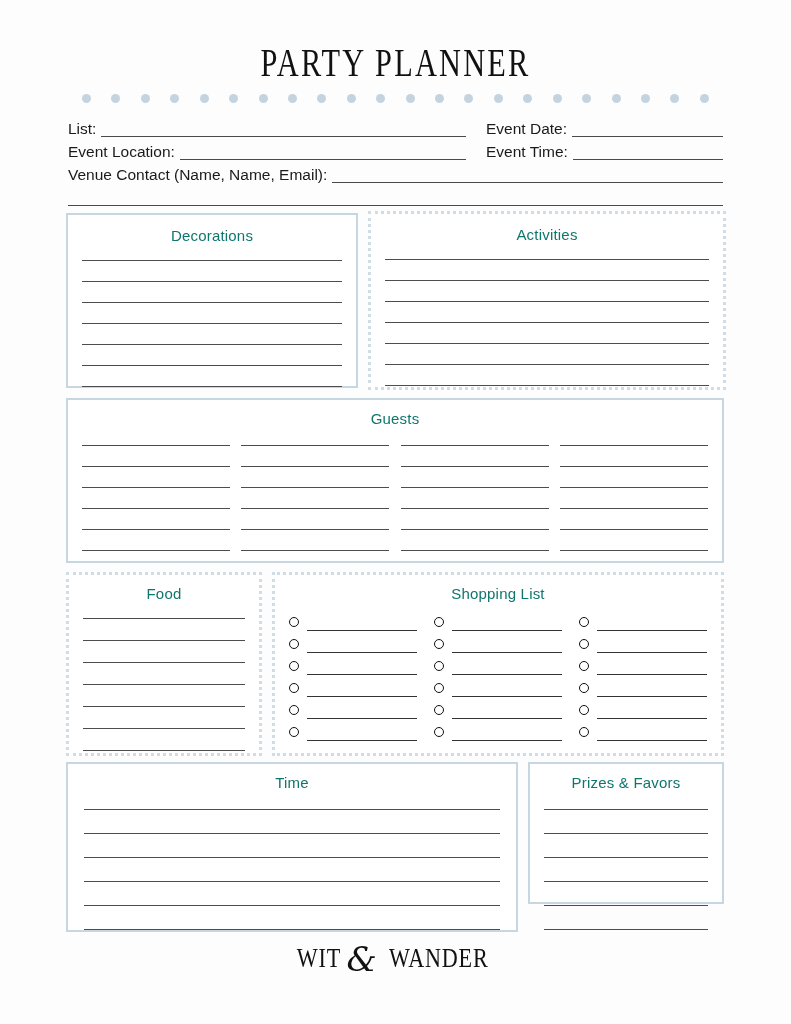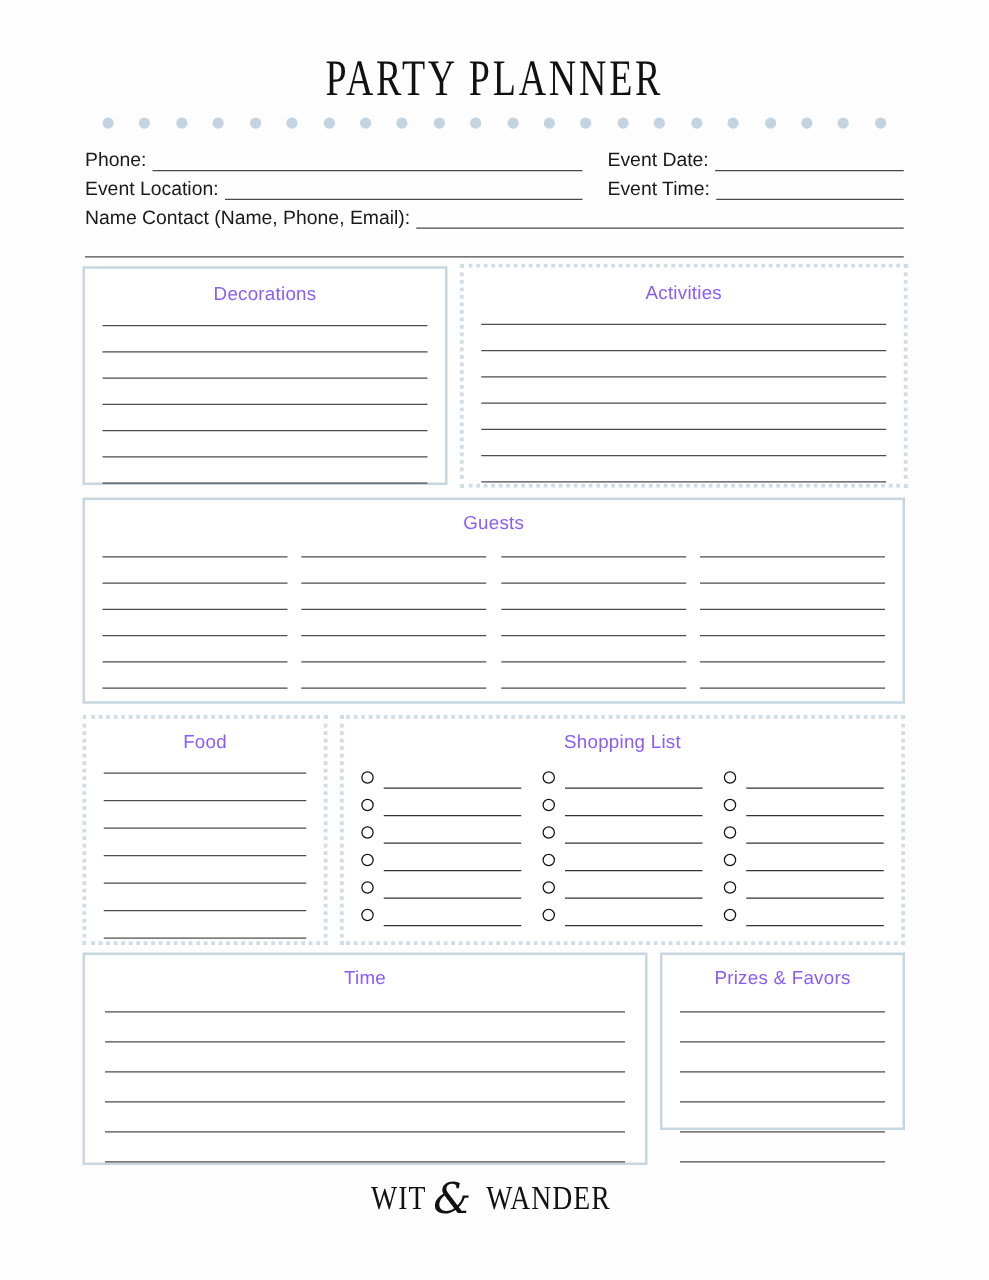--- a/index.html
+++ b/index.html
@@ -94,21 +94,21 @@
   }
   .box.solid {
     border: 2.5px solid #c7d7e2;
   }
   .box.dotted {
     border: 3px dotted #cfdde7;
   }
   .box-title {
     text-align: center;
     font-size: 15px;
-    color: #8b5cf6;
+    color: #0f766e;
     font-weight: 400;
     letter-spacing: 0.2px;
   }
 
   
   .lines { display: block; }
   .line {
     border-bottom: 1.3px solid #4d4d4d;
     width: 100%;
   }
@@ -205,21 +205,21 @@
       <span class="dot"></span>
       <span class="dot"></span>
       <span class="dot"></span>
       <span class="dot"></span>
     </div>
 
   <div class="header">
 
     <div class="hrow">
       <div class="left-col">
-        <span class="hlabel">Phone:</span>
+        <span class="hlabel">List:</span>
         <span class="hrule"></span>
       </div>
       <div class="hgap"></div>
       <div class="right-col">
         <span class="hlabel">Event Date:</span>
         <span class="hrule"></span>
       </div>
     </div>
 
     <div class="hrow">
@@ -228,21 +228,21 @@
         <span class="hrule"></span>
       </div>
       <div class="hgap"></div>
       <div class="right-col">
         <span class="hlabel">Event Time:</span>
         <span class="hrule"></span>
       </div>
     </div>
 
     <div class="hrow">
-      <span class="hlabel">Name Contact (Name, Phone, Email):</span>
+      <span class="hlabel">Venue Contact (Name, Name, Email):</span>
       <span class="hrule"></span>
     </div>
 
     <div class="hrow">
       <span class="hrule" style="margin-left:0"></span>
     </div>
 
   </div>
 
   <div class="box solid" id="box-decorations" style="left:66px; top:213px; width:292px; height:175px; padding:12px 14px 0 14px;">

